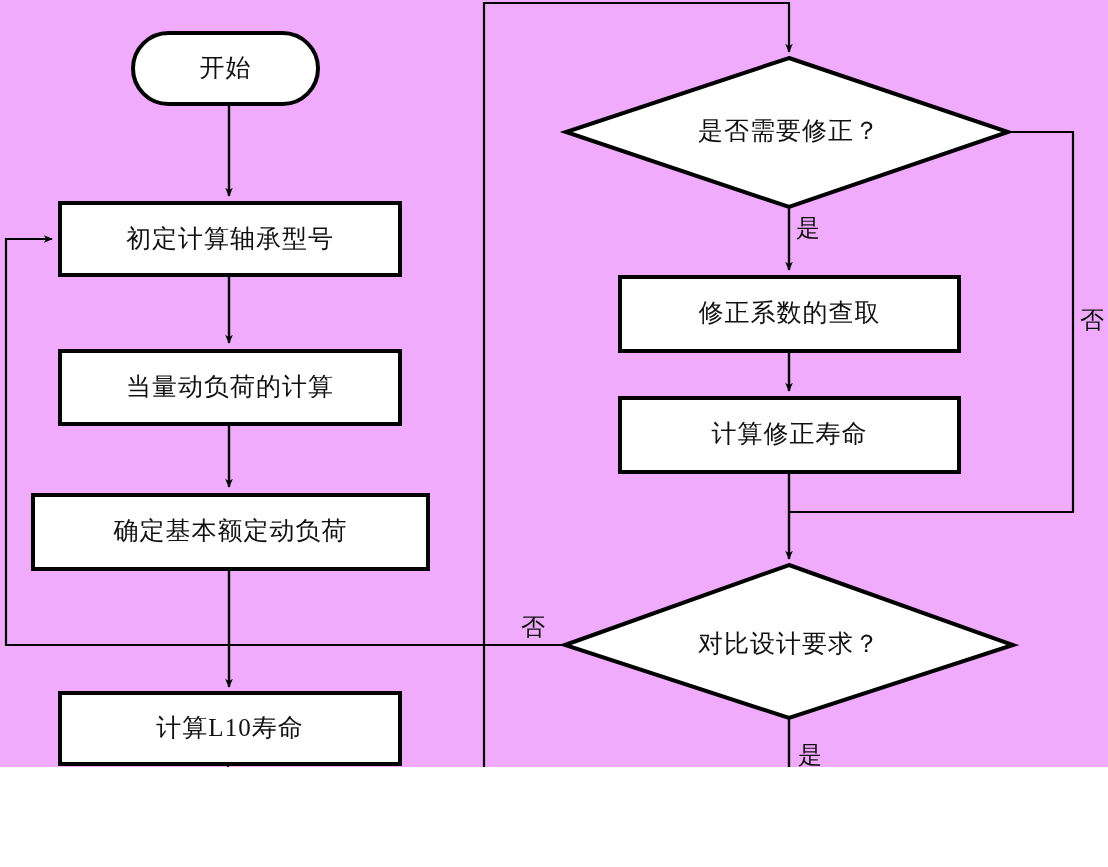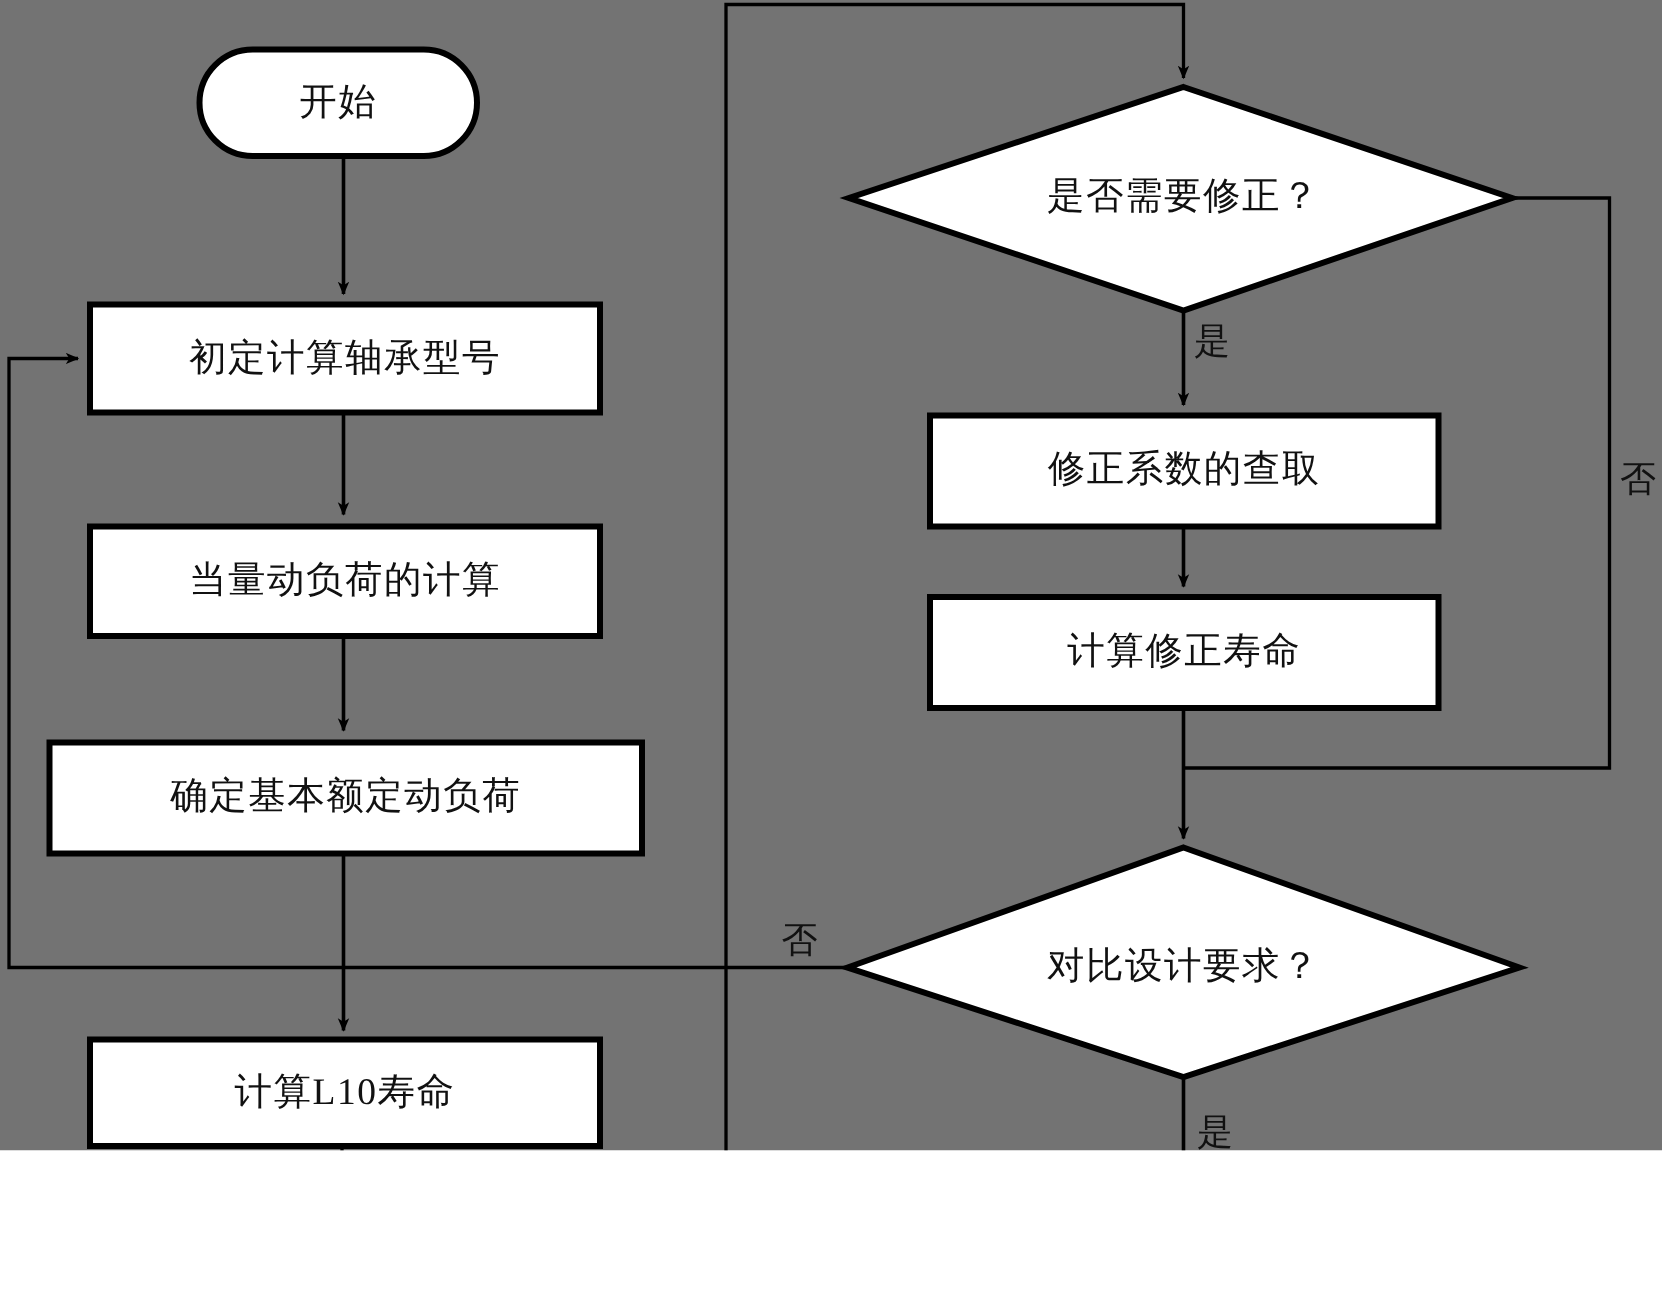--- a/index.html
+++ b/index.html
@@ -7,21 +7,21 @@
     padding: 0;
     background: #ffffff;
   }
   body {
     font-family: "Liberation Serif", "DejaVu Serif", serif;
   }
   #canvas {
     position: relative;
     width: 1108px;
     height: 767px;
-    background: #737373;
+    background: #f0abfc;
     overflow: hidden;
   }
   #flow-svg {
     position: absolute;
     top: 0;
     left: 0;
     width: 1108px;
     height: 867px;
   }
   .node-shape {

